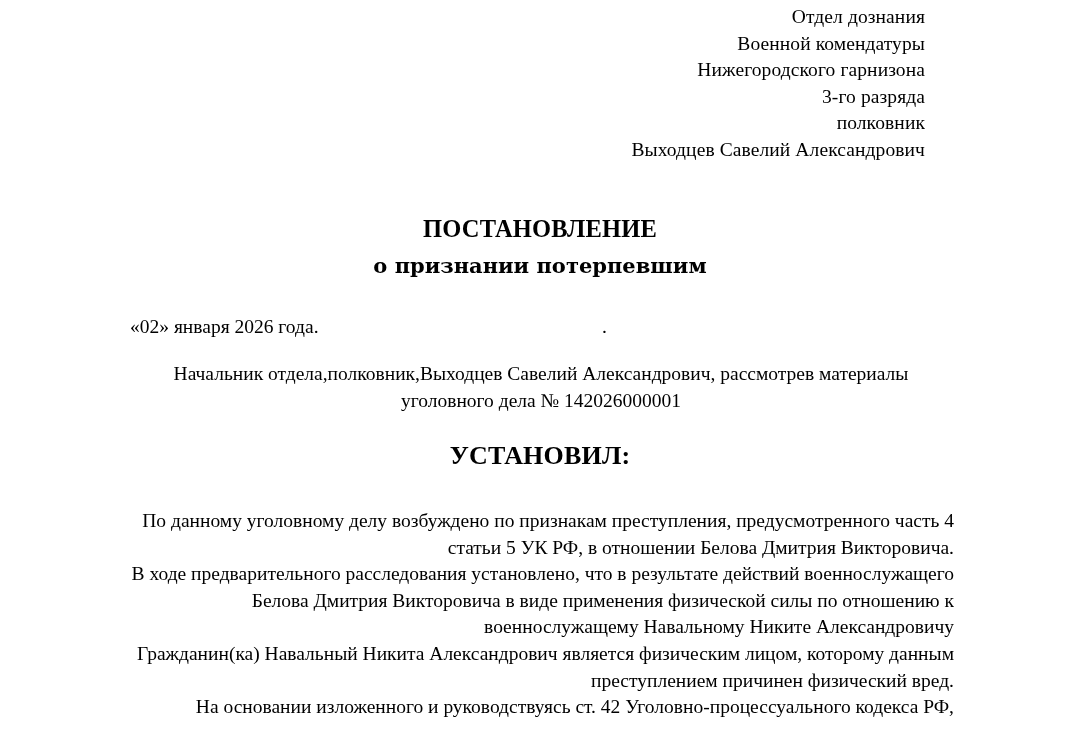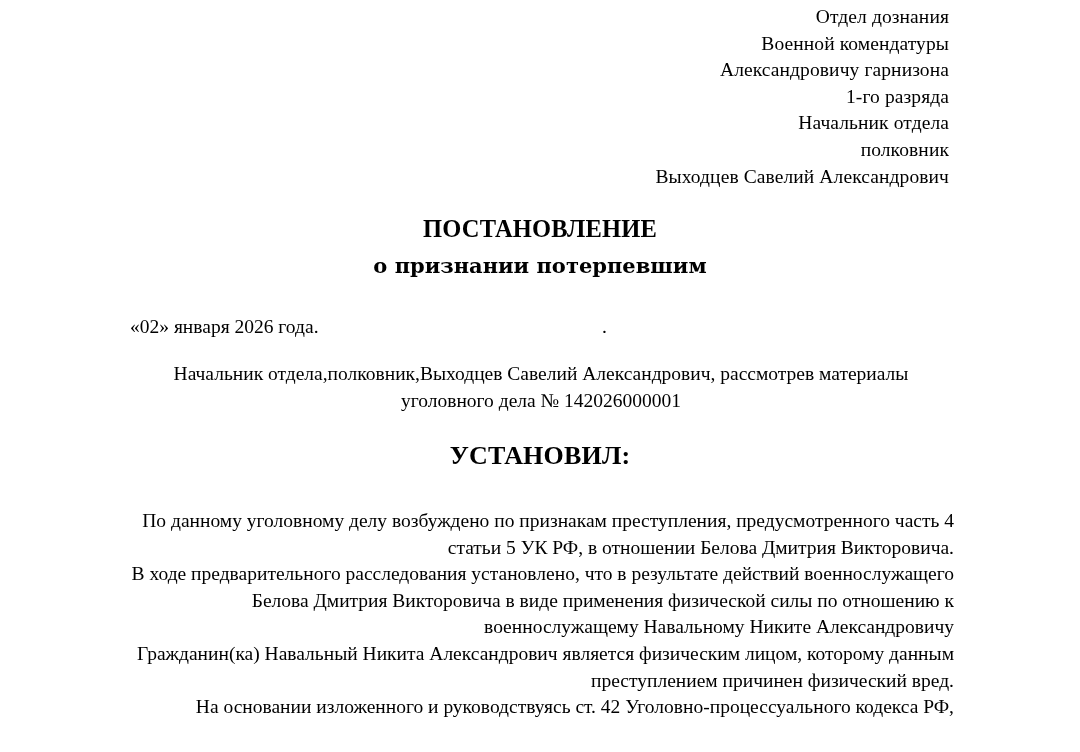--- a/index.html
+++ b/index.html
@@ -23,21 +23,21 @@
     left: 0;
     top: 0;
     width: 1080px;
     height: 752px;
     background: #ffffff;
   }
 
   
   .header-block {
     position: absolute;
-    left: 560px;
+    left: 536px;
     top: 4px;
     width: 389px;          
     text-align: right;
   }
   .header-line {
     font-size: 19.5px;
     line-height: 26.6px;
     white-space: nowrap;
     letter-spacing: 0.1px;
   }
@@ -137,23 +137,22 @@
   }
 </style>
 </head>
 <body>
 
 <div class="page">
 
   <div class="header-block">
     <div class="header-line">Отдел дознания</div>
     <div class="header-line">Военной комендатуры</div>
-    <div class="header-line">Александровичу гарнизона</div>
-    <div class="header-line">1-го разряда</div>
-    <div class="header-line">Начальник отдела</div>
+    <div class="header-line">Нижегородского гарнизона</div>
+    <div class="header-line">3-го разряда</div>
     <div class="header-line">полковник</div>
     <div class="header-line">Выходцев Савелий Александрович</div>
   </div>
 
   <div class="title-wrap">
     <div class="doc-title">ПОСТАНОВЛЕНИЕ</div>
     <div class="doc-subtitle">о признании потерпевшим</div>
   </div>
 
   <div class="datecity">

